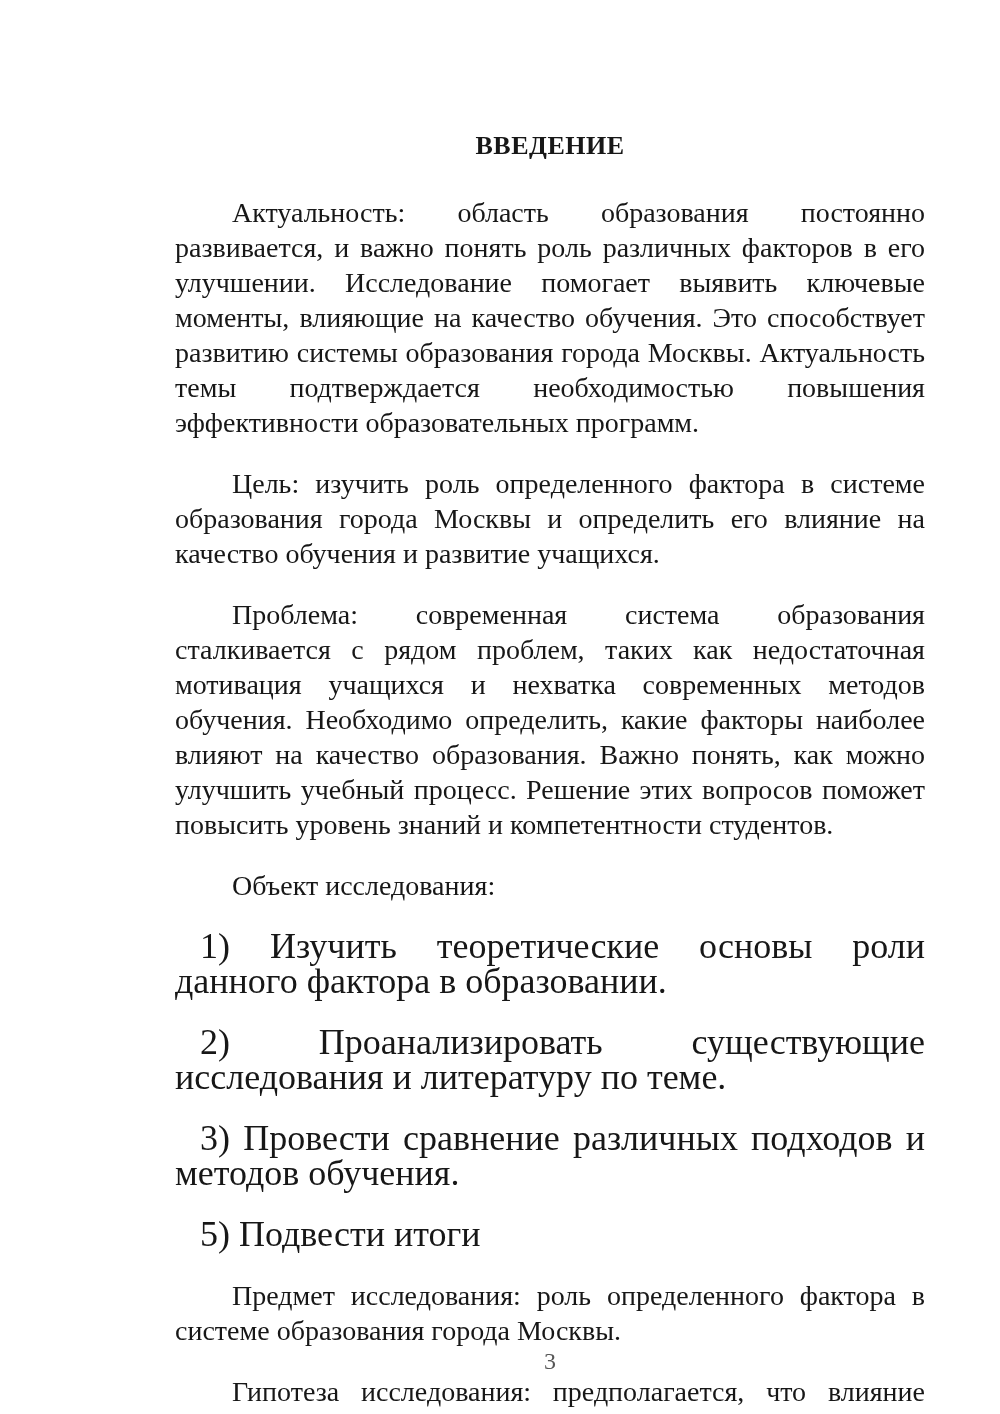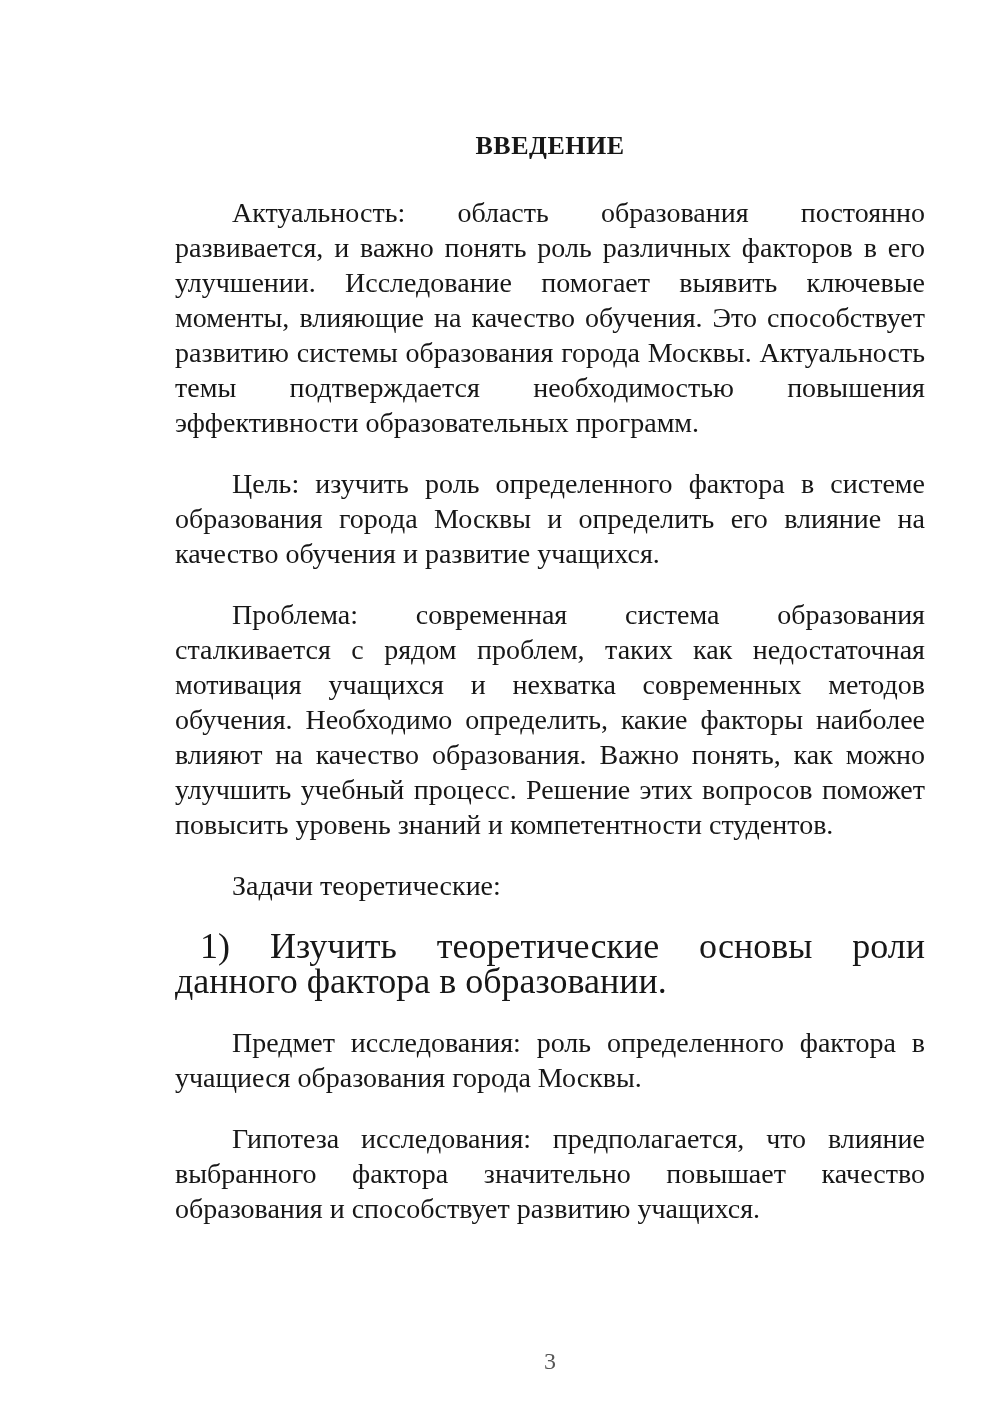--- a/index.html
+++ b/index.html
@@ -66,29 +66,32 @@
   <div class="content">
 
     <h1 class="doc-title">ВВЕДЕНИЕ</h1>
 
     <p class="para">Актуальность: область образования постоянно развивается, и важно понять роль различных факторов в его улучшении. Исследование помогает выявить ключевые моменты, влияющие на качество обучения. Это способствует развитию системы образования города Москвы. Актуальность темы подтверждается необходимостью повышения эффективности образовательных программ.</p>
 
     <p class="para">Цель: изучить роль определенного фактора в системе образования города Москвы и определить его влияние на качество обучения и развитие учащихся.</p>
 
     <p class="para">Проблема: современная система образования сталкивается с рядом проблем, таких как недостаточная мотивация учащихся и нехватка современных методов обучения. Необходимо определить, какие факторы наиболее влияют на качество образования. Важно понять, как можно улучшить учебный процесс. Решение этих вопросов поможет повысить уровень знаний и компетентности студентов.</p>
 
-    <p class="para">Задачи теоретические:</p>
+    <p class="para">Объект исследования:</p>
 
     <p class="task">1) Изучить теоретические основы роли данного фактора в образовании.</p>
 
+    <p class="task">2) Проанализировать существующие исследования и литературу по теме.</p>
+
+    <p class="task">3) Провести сравнение различных подходов и методов обучения.</p>
 
 
+    <p class="task">5) Подвести итоги</p>
 
 
-
-    <p class="para">Предмет исследования: роль определенного фактора в учащиеся образования города Москвы.</p>
+    <p class="para">Предмет исследования: роль определенного фактора в системе образования города Москвы.</p>
 
     <p class="para">Гипотеза исследования: предполагается, что влияние выбранного фактора значительно повышает качество образования и способствует развитию учащихся.</p>
 
   </div>
 
   <div class="footer">3</div>
 </div>
 
 </body></html>

